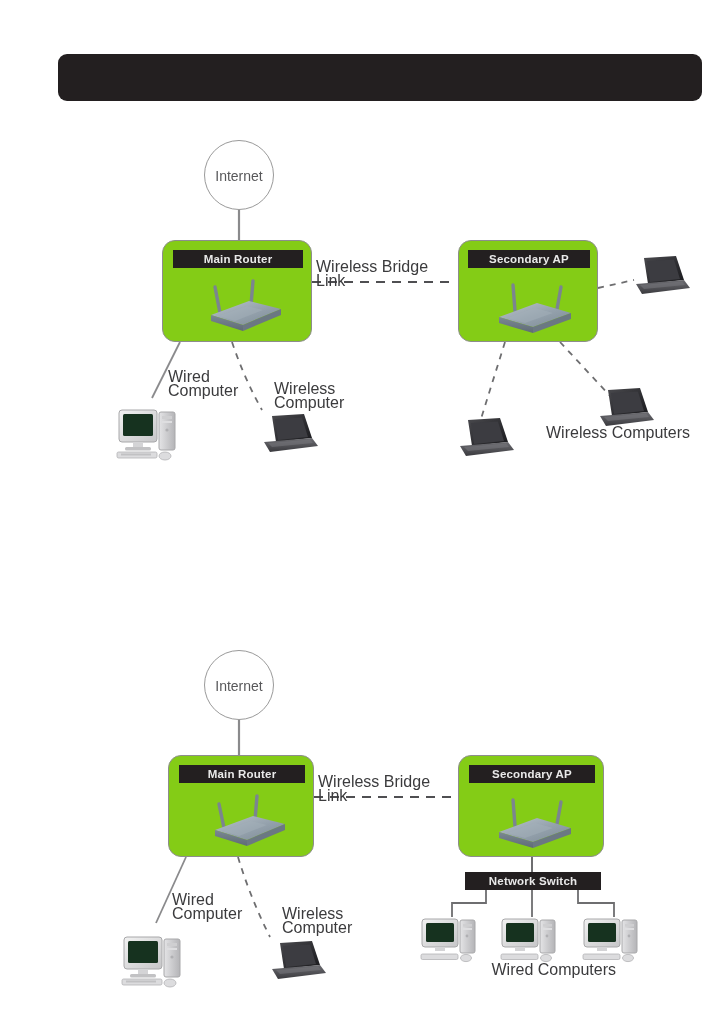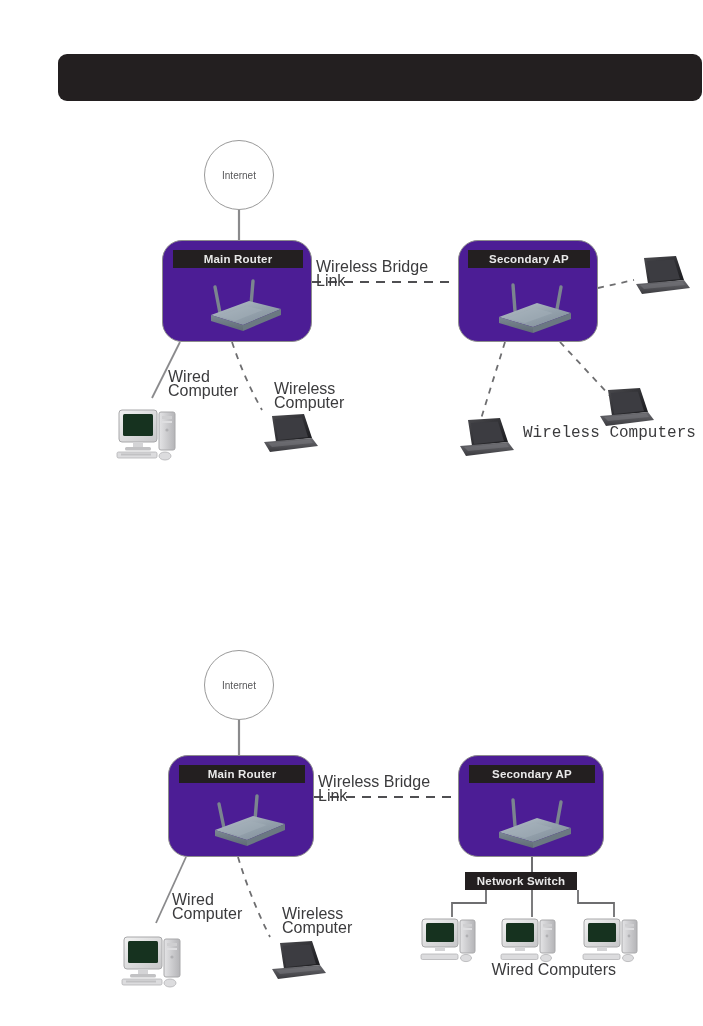--- a/index.html
+++ b/index.html
@@ -45,23 +45,23 @@
     position: absolute;
     left: 0; top: 0;
     width: 703px;
     height: 360px;
     overflow: visible;
   }
 
   
   .node-box {
     position: absolute;
-    background: #4c1d95;
+    background: #84cc16;
     border: 1.4px solid #8d8d8d;
-    border-radius: 20px;
+    border-radius: 13px;
     box-sizing: border-box;
   }
   .node-label {
     position: absolute;
     background: #231f20;
     color: #e9e9e9;
     font-size: 11.5px;
     font-weight: bold;
     letter-spacing: .2px;
     text-align: center;
@@ -72,21 +72,21 @@
     overflow: hidden;
   }
 
   
   .circle-node {
     position: absolute;
     border: 1.3px solid #9a9a9a;
     border-radius: 50%;
     background: #ffffff;
     color: #58585a;
-    font-size: 10px;
+    font-size: 14px;
     text-align: center;
     box-sizing: border-box;
     white-space: nowrap;
   }
 
   
   .caption {
     position: absolute;
     color: #3b3b3d;
     font-size: 16px;
@@ -188,21 +188,21 @@
     </div>
 
     <div class="caption" style="left:316px; top:130px; width:136px;">Wireless Bridge Link</div>
 
     <div class="caption" style="left:168px; top:240px;">Wired
 Computer</div>
 
     <div class="caption" style="left:274px; top:252px;">Wireless
 Computer</div>
 
-    <div class="caption" style="left:523px; top:296px;font-family:Liberation Mono, monospace;">Wireless Computers</div>
+    <div class="caption" style="left:546px; top:296px;">Wireless Computers</div>
 
     <div class="device" style="left:115px; top:276px;">
       <svg width="66" height="58" viewBox="0 0 66 58">
         <rect x="4" y="4" width="38" height="32" rx="3" fill="url(#monGrad1)" stroke="#a8a8aa" stroke-width="1"></rect>
         <rect x="8" y="8" width="30" height="22" rx="1.5" fill="#16321f"></rect>
         <rect x="18" y="36" width="10" height="5" fill="#d4d4d6"></rect>
         <rect x="10" y="41" width="26" height="3.5" rx="1.5" fill="#c2c2c4"></rect>
         <rect x="44" y="6" width="16" height="38" rx="2" fill="url(#towerGrad1)" stroke="#a8a8aa" stroke-width="1"></rect>
         <rect x="47" y="10" width="10" height="3" fill="#cfcfd1"></rect>
         <rect x="47" y="15" width="10" height="2" fill="#dedee0"></rect>
@@ -326,21 +326,21 @@
           <polygon points="14,40 52,26 86,36 48,50" fill="url(#routerTop2)"></polygon>
           <polygon points="14,40 48,50 48,56 14,46" fill="url(#routerSide2)"></polygon>
           <polygon points="48,50 86,36 86,42 48,56" fill="#6b7882"></polygon>
           <polygon points="22,41 50,31 68,36 40,46" fill="#a3afb8" opacity=".55"></polygon>
         </svg>
       </div>
     </div>
 
     <div class="caption" style="left:318px; top:130px; width:136px;">Wireless Bridge Link</div>
 
-    <div class="node-label" style="left:465px; top:227px; width:112px;">Network Switch</div>
+    <div class="node-label" style="left:465px; top:227px; width:136px;">Network Switch</div>
 
     <div class="caption" style="left:172px; top:248px;">Wired
 Computer</div>
 
     <div class="caption" style="left:282px; top:262px;">Wireless
 Computer</div>
 
     <div class="caption center" style="left:452px; top:318px; width:164px;text-align:right;">Wired Computers</div>
 
     <div class="device" style="left:120px; top:288px;">

